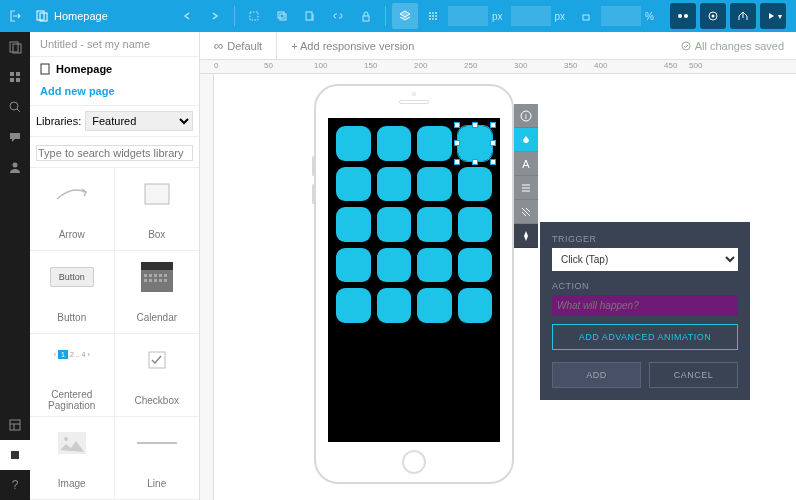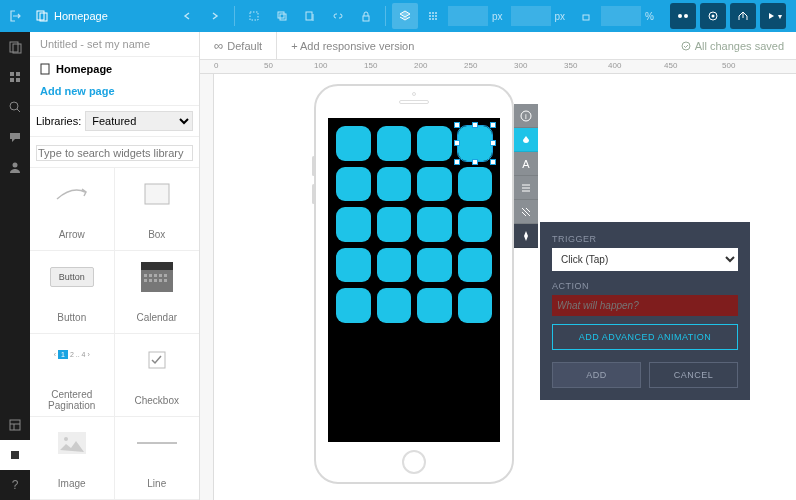--- a/index.html
+++ b/index.html
@@ -67,21 +67,21 @@
 .h-ml { top: 50%; left: -4px; transform: translateY(-50%); } .h-mr { top: 50%; right: -4px; transform: translateY(-50%); }
 
 .inspector { position: absolute; left: 300px; top: 30px; width: 24px; display: flex; flex-direction: column; }
 .insp-btn { width: 24px; height: 24px; background: #8a8f94; display: flex; align-items: center; justify-content: center; cursor: pointer; color: #fff; font-size: 11px; border-bottom: 1px solid rgba(0,0,0,0.1); }
 .insp-btn.active { background: #1ec3e8; }
 .insp-btn.dark { background: #3c4452; }
 
 .panel { position: absolute; left: 326px; top: 148px; width: 210px; background: #3a4354; padding: 12px; font-size: 10px; color: #fff; }
 .panel-label { color: #8b94a5; font-size: 9px; letter-spacing: 0.5px; margin-bottom: 4px; }
 .panel-select { width: 100%; background: #fff; color: #333; border: none; padding: 5px; font-size: 10px; margin-bottom: 10px; }
-.panel-input { width: 100%; background: #7f1d1d; color: #bbb; border: none; padding: 5px; font-size: 10px; font-style: italic; margin-bottom: 8px; }
+.panel-input { width: 100%; background: #701a75; color: #bbb; border: none; padding: 5px; font-size: 10px; font-style: italic; margin-bottom: 8px; }
 .panel-advanced { border: 1px solid #1ec3e8; color: #1ec3e8; text-align: center; padding: 7px; font-size: 9px; letter-spacing: 0.5px; cursor: pointer; margin-bottom: 12px; }
 .panel-actions { display: flex; gap: 8px; }
 .panel-btn { flex: 1; text-align: center; padding: 7px; font-size: 9px; letter-spacing: 0.5px; cursor: pointer; border: 1px solid #5a6478; background: #475065; color: #9ba4b5; }
 .panel-btn.cancel { background: transparent; }
 
 svg { display: block; }
 </style>
 </head>
 <body>
 
@@ -369,23 +369,23 @@
     </div>
     <div class="ruler-h">
       <span style="left:14px">0</span>
       <span style="left:64px">50</span>
       <span style="left:114px">100</span>
       <span style="left:164px">150</span>
       <span style="left:214px">200</span>
       <span style="left:264px">250</span>
       <span style="left:314px">300</span>
       <span style="left:364px">350</span>
-      <span style="left:408px">400</span>
+      <span style="left:394px">400</span>
       <span style="left:464px">450</span>
-      <span style="left:522px">500</span>
+      <span style="left:489px">500</span>
     </div>
     <div class="ruler-v"></div>
     <div class="canvas-area">
 
       <div class="phone">
         <div class="phone-cam"></div>
         <div class="phone-speaker"></div>
         <div class="phone-vol"></div>
         <div class="phone-vol2"></div>
         <div class="phone-pwr"></div>

